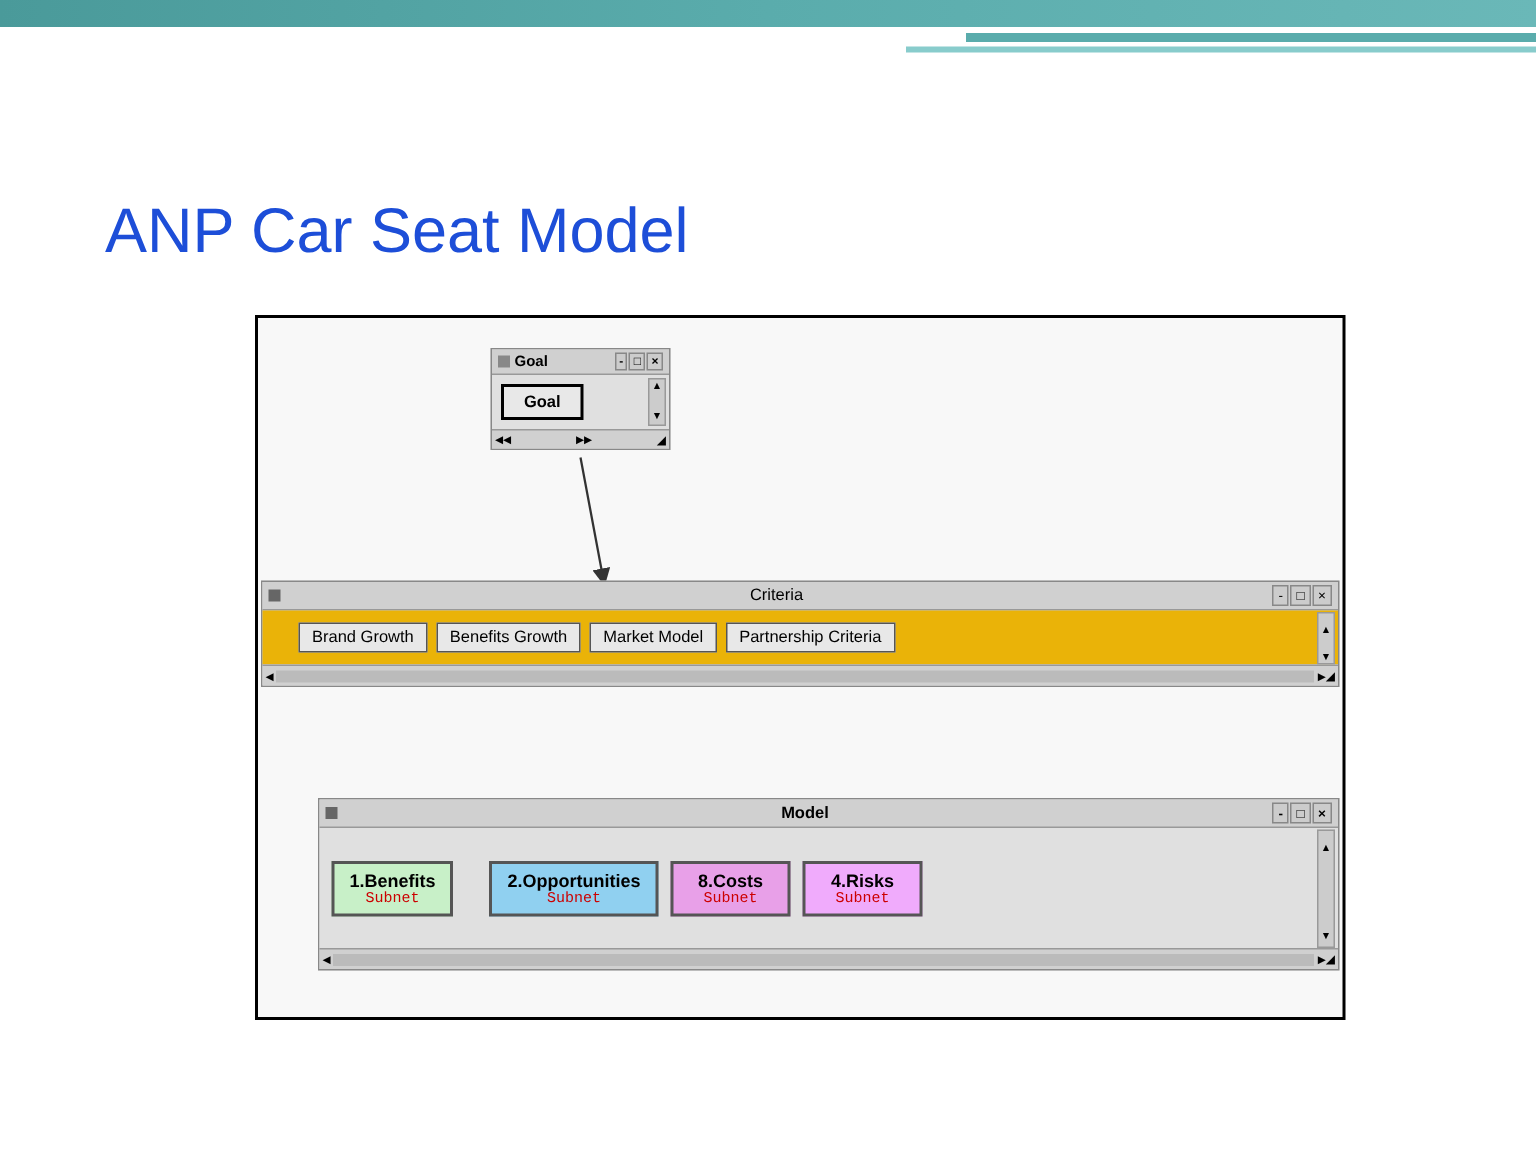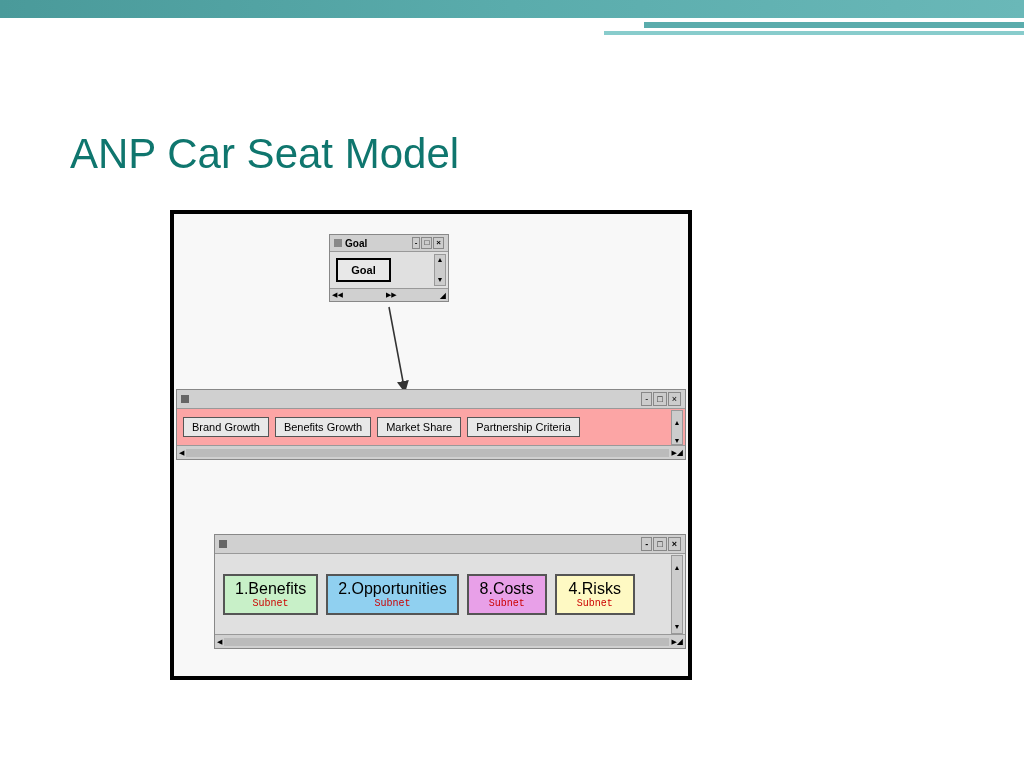--- a/index.html
+++ b/index.html
@@ -45,32 +45,32 @@
       margin-bottom: 2px;
     }
 
     
     .page-title {
       position: absolute;
       top: 130px;
       left: 70px;
       font-size: 42px;
       font-weight: 300;
-      color: #0f766e;
+      color: #1d4ed8;
       letter-spacing: 0px;
     }
 
     
     .diagram-container {
       position: absolute;
       top: 210px;
       left: 170px;
-      width: 522px;
+      width: 727px;
       height: 470px;
-      border: 4px solid #000000;
+      border: 2px solid #000000;
       background: #f8f8f8;
     }
 
     
     .goal-window {
       position: absolute;
       top: 20px;
       left: 155px;
       width: 120px;
       border: 1px solid #888;
@@ -194,25 +194,25 @@
     }
     .criteria-window .window-controls span {
       border: 1px solid #888;
       padding: 0 3px;
       background: #ccc;
       cursor: pointer;
       font-size: 9px;
       line-height: 12px;
     }
     .criteria-window .window-body {
-      padding: 8px 6px;
+      padding: 8px 24px;
       display: flex;
       gap: 6px;
       align-items: center;
-      background: #fca5a5;
+      background: #eab308;
     }
     .criteria-window .criteria-btn {
       background: #e8e8e8;
       border: 1px solid #555;
       padding: 3px 8px;
       font-size: 11px;
       cursor: pointer;
       white-space: nowrap;
     }
     .criteria-window .scrollbar-right {
@@ -324,44 +324,45 @@
       align-items: center;
       justify-content: center;
       border: 2px solid #333;
       padding: 4px 10px;
       cursor: pointer;
       min-width: 80px;
       font-size: 11px;
       font-weight: bold;
     }
     .subnet-btn .btn-title {
-      font-weight: normal;
-      font-size: 16px;
+      font-weight: bold;
+      font-size: 12px;
     }
     .subnet-btn .btn-sub {
       font-size: 10px;
       font-weight: normal;
       color: #cc0000;
       font-family: Liberation Mono, monospace;
     }
 
     .btn-benefits {
       background: #c8f0c8;
       border-color: #555;
     }
     .btn-opportunities {
       background: #90d0f0;
       border-color: #555;
+      margin-left: 16px;
     }
     .btn-costs {
       background: #e8a0e8;
       border-color: #555;
     }
     .btn-risks {
-      background: #fef9c3;
+      background: #f0abfc;
       border-color: #555;
     }
 
     .win-icon-small {
       width: 8px;
       height: 8px;
       background: #666;
       display: inline-block;
     }
 
@@ -417,47 +418,49 @@
       </marker>
     </defs>
     <line x1="65" y1="5" x2="80" y2="85" stroke="#333" stroke-width="1.5" marker-end="url(#arrowhead)"></line>
   </svg>
 
   <div class="criteria-window">
     <div class="window-titlebar">
       <div class="title-left">
         <span class="win-icon-small"></span>
       </div>
+      <span style="flex:1;text-align:center;">Criteria</span>
       <div class="window-controls">
         <span>-</span>
         <span>□</span>
         <span>×</span>
       </div>
     </div>
     <div class="window-body" style="padding-right:20px;">
       <button class="criteria-btn">Brand Growth</button>
       <button class="criteria-btn">Benefits Growth</button>
-      <button class="criteria-btn">Market Share</button>
+      <button class="criteria-btn">Market Model</button>
       <button class="criteria-btn">Partnership Criteria</button>
       <div class="scrollbar-right">
         <span class="scroll-arrow-up"></span>
         <span class="scroll-arrow-down"></span>
       </div>
     </div>
     <div class="scrollbar-bottom">
       <span style="font-size:7px;">◀</span>
       <div class="h-track"></div>
       <span style="font-size:7px;">▶</span>
       <span style="font-size:8px;">◢</span>
     </div>
   </div>
 
   <div class="model-window">
     <div class="window-titlebar">
       <span class="win-icon-small"></span>
+      <span class="window-title-center">Model</span>
       <div class="window-controls">
         <span>-</span>
         <span>□</span>
         <span>×</span>
       </div>
     </div>
     <div class="window-body" style="padding-right:20px;">
       <div class="subnet-btn btn-benefits">
         <span class="btn-title">1.Benefits</span>
         <span class="btn-sub">Subnet</span>

